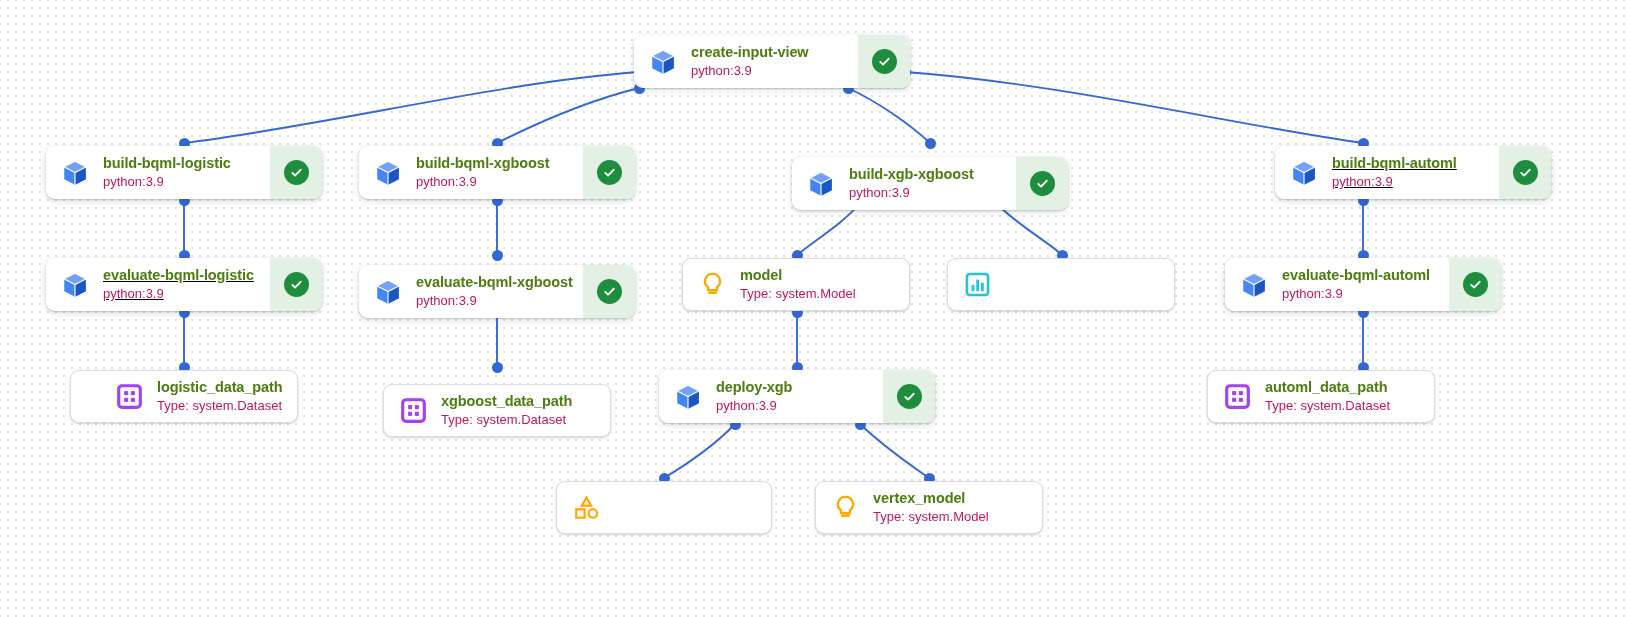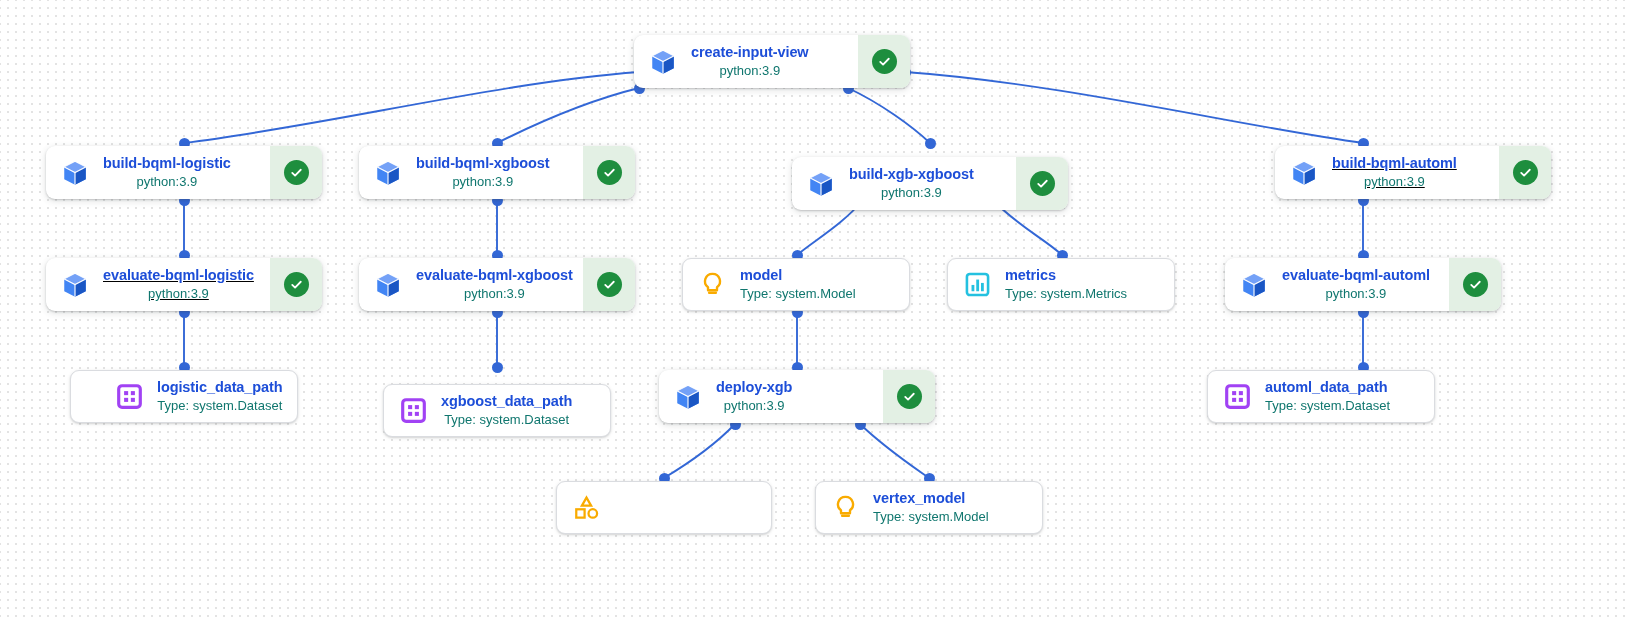--- a/index.html
+++ b/index.html
@@ -57,32 +57,31 @@
   }
   .node-text {
     min-width: 0;
     display: flex;
     flex-direction: column;
     justify-content: center;
   }
   .node-title {
     font-size: 14.5px;
     font-weight: bold;
-    color: #1d4ed8;
+    color: #4d7c0f;
     letter-spacing: -0.1px;
     line-height: 17px;
     white-space: nowrap;
   }
   .node-sub {
     font-size: 13px;
-    color: #0f766e;
+    color: #be185d;
     line-height: 16px;
     margin-top: 2px;
     white-space: nowrap;
-    text-align: center;
   }
   .status-cell {
     flex: 0 0 auto;
     width: 52px;
     background: #e3f0e4;
     display: flex;
     align-items: center;
     justify-content: center;
   }
   .check-badge {
@@ -295,21 +294,21 @@
           </span>
         </div>
         <div class="status-cell">
           <span class="check-badge">
             <svg width="15" height="15" viewBox="0 0 24 24">
               <path d="M5.2 12.6 9.7 17 18.8 7.6" fill="none" stroke="#ffffff" stroke-width="2.9" stroke-linecap="round" stroke-linejoin="round"></path>
             </svg>
           </span>
         </div>
       </div>
-      <div class="node" style="left: 359px; top: 258px; width: 276px; height: 53px;">
+      <div class="node" style="left: 359px; top: 265px; width: 276px; height: 53px;">
         <div class="node-body">
           <span class="node-icon">
             <svg width="30" height="30" viewBox="0 0 24 24">
               <path d="M12 2.6 3.4 7.1v9.8L12 21.4l8.6-4.5V7.1z" fill="#4285f4"></path>
               <path d="M12 2.6 3.4 7.1 12 11.6l8.6-4.5z" fill="#74a1f7"></path>
               <path d="M12 11.6v9.8l8.6-4.5V7.1z" fill="#1a56c4"></path>
               <path d="M12 2.6 3.4 7.1 12 11.6l8.6-4.5z" fill="none" stroke="#ffffff" stroke-width="0.9"></path>
               <path d="M12 11.6v9.8" fill="none" stroke="#ffffff" stroke-width="0.9"></path>
             </svg>
           </span>
@@ -342,24 +341,20 @@
       </div>
       <div class="node artifact" style="left: 947px; top: 258px; width: 228px; height: 53px;">
         <div class="node-body">
           <span class="node-icon">
             <svg width="27" height="27" viewBox="0 0 24 24">
               <rect x="2.6" y="2.6" width="18.8" height="18.8" rx="2.6" fill="none" stroke="#24c1e0" stroke-width="2.3"></rect>
               <rect x="6.7" y="12.4" width="2.5" height="5.6" fill="#24c1e0"></rect>
               <rect x="10.9" y="7.6" width="2.5" height="10.4" fill="#24c1e0"></rect>
               <rect x="15.1" y="10.6" width="2.5" height="7.4" fill="#24c1e0"></rect>
             </svg>
-          </span>
-          <span class="node-text">
-            <span class="node-title">metrics</span>
-            <span class="node-sub">Type: system.Metrics</span>
           </span>
         </div>
       </div>
       <div class="node" style="left: 1225px; top: 258px; width: 276px; height: 53px;">
         <div class="node-body">
           <span class="node-icon">
             <svg width="30" height="30" viewBox="0 0 24 24">
               <path d="M12 2.6 3.4 7.1v9.8L12 21.4l8.6-4.5V7.1z" fill="#4285f4"></path>
               <path d="M12 2.6 3.4 7.1 12 11.6l8.6-4.5z" fill="#74a1f7"></path>
               <path d="M12 11.6v9.8l8.6-4.5V7.1z" fill="#1a56c4"></path>

